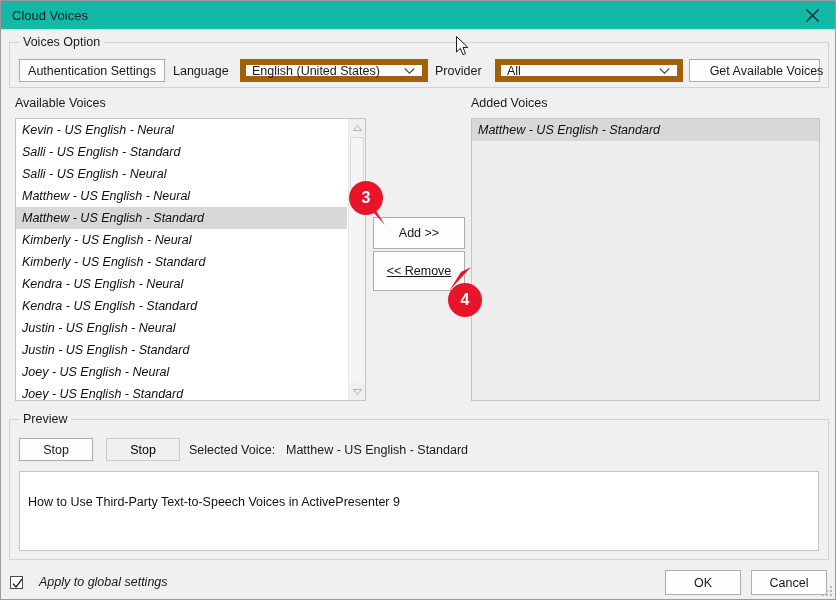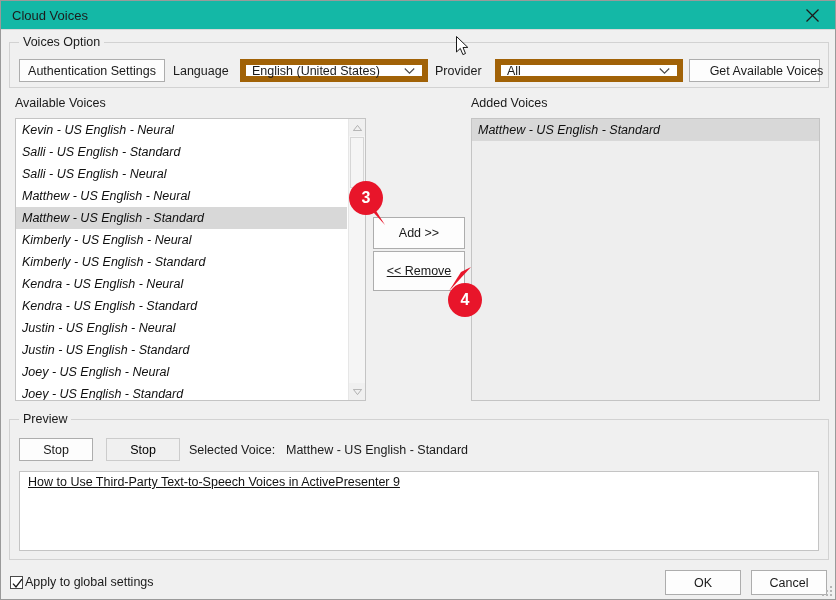--- a/index.html
+++ b/index.html
@@ -196,29 +196,28 @@
     left: 0; right: 0;
     background: #f5f5f5;
   }
 
   
   #preview-textarea {
     position: absolute;
     box-sizing: border-box;
     background: #ffffff;
     border: 1px solid #c4c4c4;
-    padding: 2px 8px;
+    padding: 22px 8px;
     font-family: "Liberation Sans", sans-serif;
     font-size: 12.5px;
     color: #121212;
     resize: none;
     outline: none;
     overflow: hidden;
     line-height: 1.35;
-    text-decoration: underline;
   }
 
   
   #chk-wrap {
     position: absolute;
     left: 9px;
     top: 574px;
     display: flex;
     align-items: center;
     cursor: default;
@@ -229,24 +228,25 @@
     border: 1px solid #4a4a4a;
     background: #ffffff;
     position: relative;
     flex: 0 0 auto;
   }
   .chk-box svg {
     position: absolute;
     left: 1px; top: 1px;
   }
   #chk-label {
-    margin-left: 2px;
-    font-size: 12.5px;
-    color: #1a1a1a;
-    white-space: nowrap;
+    margin-left: 16px;
+    font-size: 12.5px;
+    color: #1a1a1a;
+    white-space: nowrap;
+    font-style: italic;
   }
 
   
   .badge {
     position: absolute;
     width: 34px; height: 34px;
     border-radius: 50%;
     background: #e8152a;
     color: #ffffff;
     font-family: "Liberation Sans", sans-serif;

